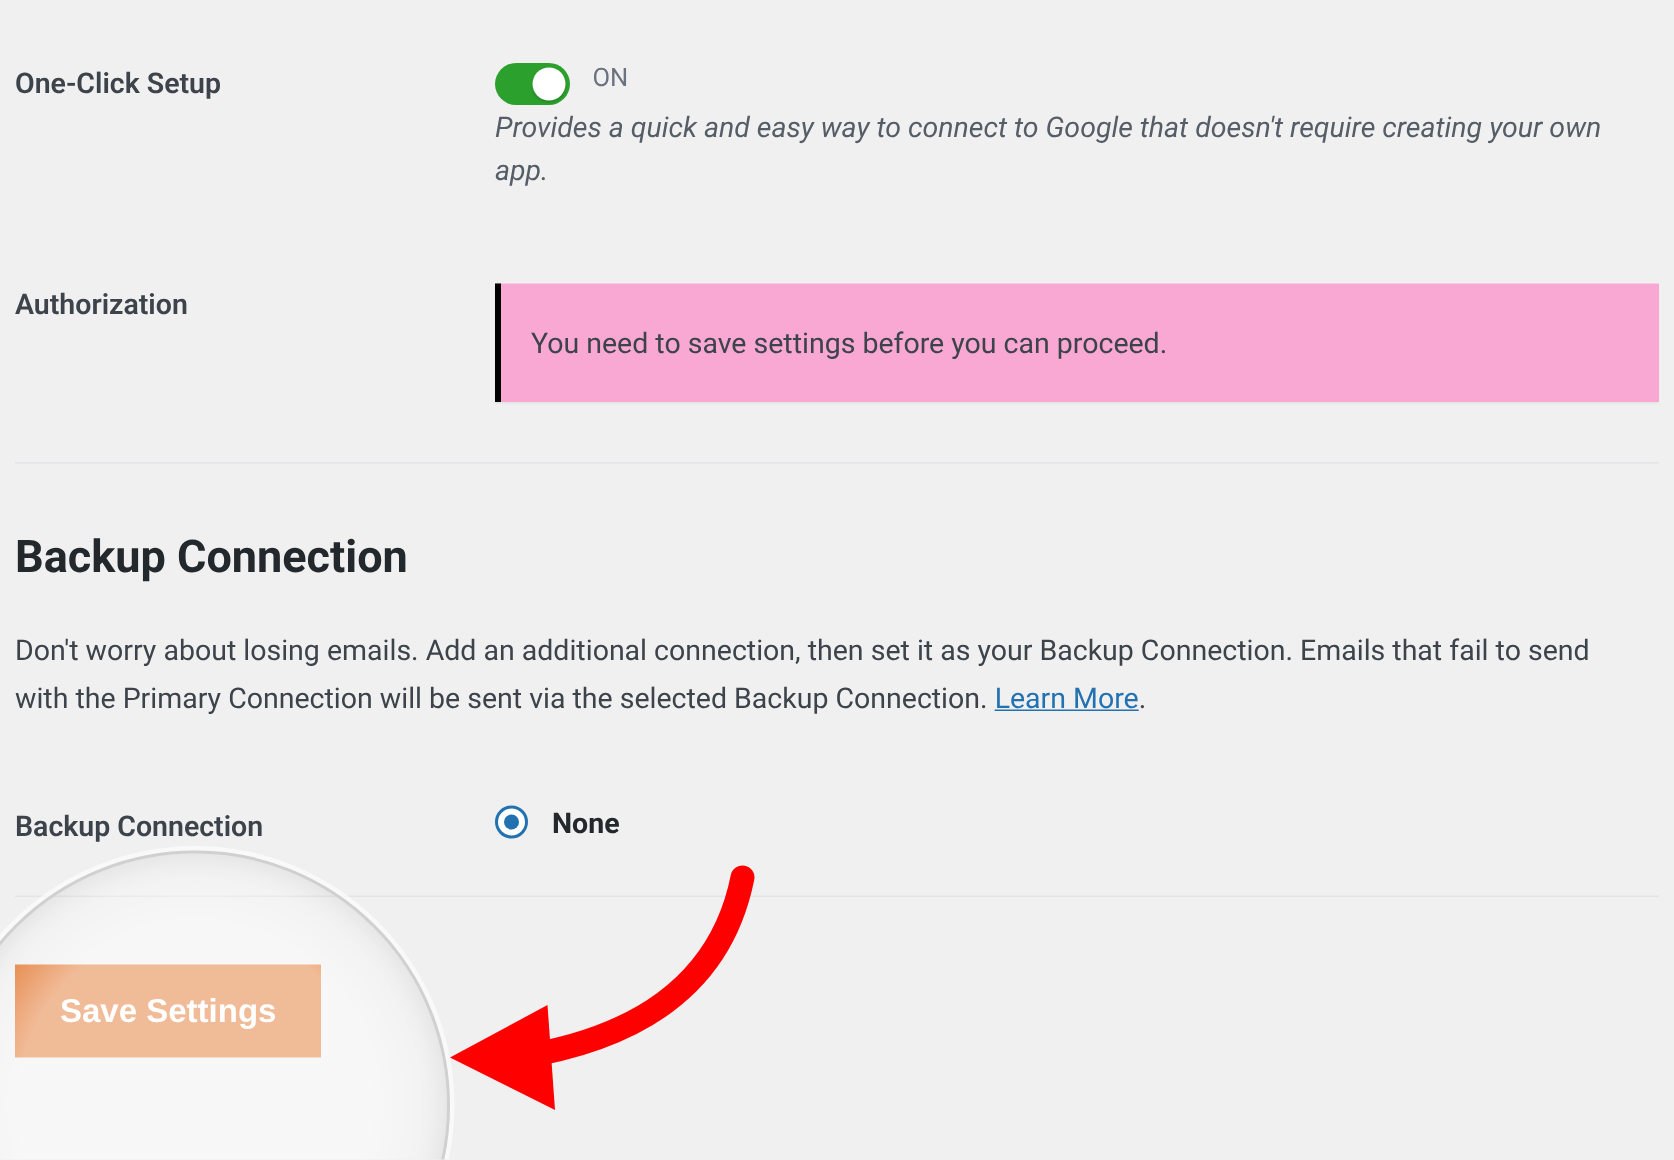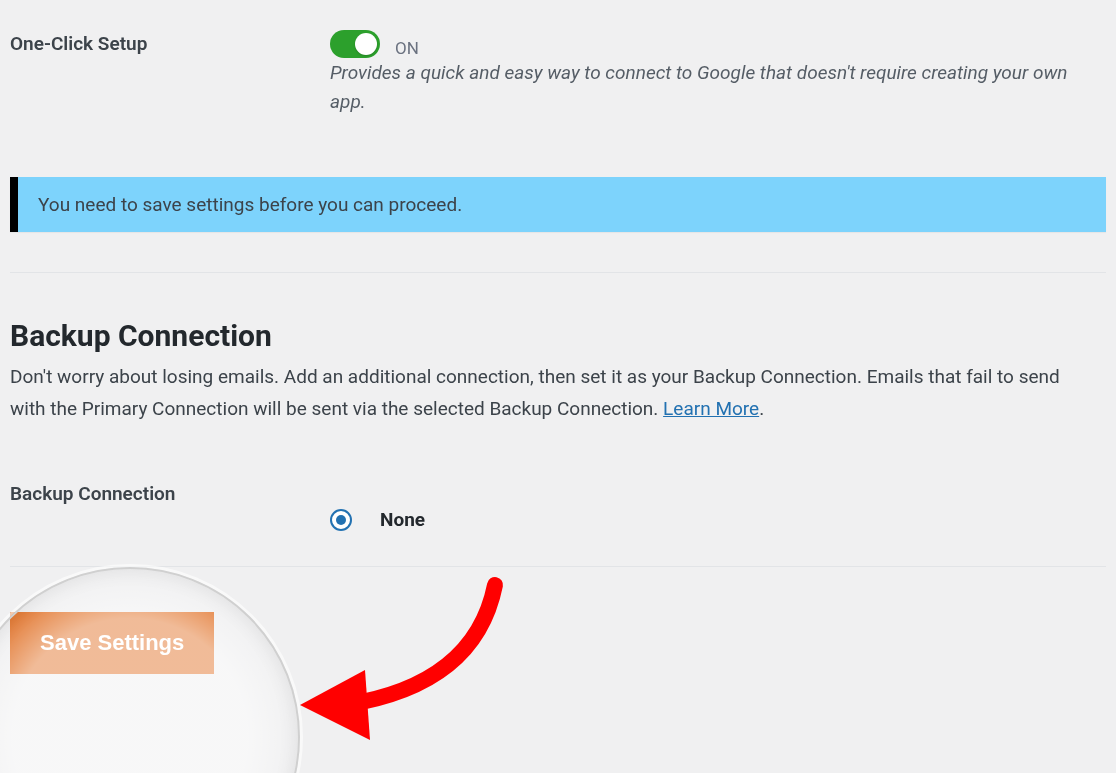--- a/index.html
+++ b/index.html
@@ -10,40 +10,40 @@
       width: 1116px;
       height: 773px;
       position: relative;
       overflow: hidden;
       padding: 0 10px;
     }
 
     .row {
       display: flex;
       align-items: flex-start;
-      padding-top: 30px;
+      padding-top: 42px;
     }
 
     .label-col {
       width: 320px;
       flex-shrink: 0;
       font-size: 19px;
       font-weight: 600;
       color: #3c434a;
       padding-top: 2px;
     }
 
     .field-col {
       flex: 1;
     }
 
     
     .toggle-wrap {
       display: flex;
-      align-items: flex-end;
+      align-items: flex-start;
       gap: 15px;
     }
     .toggle {
       width: 50px;
       height: 28px;
       background: #2ca02c;
       border-radius: 14px;
       position: relative;
       cursor: pointer;
     }
@@ -64,23 +64,23 @@
     .desc {
       font-style: italic;
       color: #555d66;
       font-size: 19px;
       line-height: 1.55;
       max-width: 760px;
     }
 
     
     .alert {
-      background: #7dd3fc;
-      border-left: 8px solid #000000;
-      padding: 16px 20px;
+      background: #f9a8d4;
+      border-left: 4px solid #000000;
+      padding: 28px 20px;
       font-size: 19px;
       color: #3c434a;
       box-shadow: 0 1px 1px rgba(0,0,0,.04);
     }
 
     hr.sep {
       border: none;
       border-top: 1px solid #e2e4e7;
       margin-top: 40px;
     }
@@ -89,35 +89,34 @@
       font-size: 30px;
       font-weight: 700;
       color: #23282d;
       margin-top: 45px;
     }
 
     .section-desc {
       font-size: 19px;
       color: #3c434a;
       line-height: 1.7;
-      margin-top: 8px;
+      margin-top: 29px;
       max-width: 1075px;
     }
 
     a.link {
       color: #2271b1;
       text-decoration: underline;
     }
 
     
     .radio-wrap {
       display: flex;
-      align-items: center;
-      gap: 28px;
-      margin-top: 28px;
+      align-items: flex-start;
+      gap: 16px;
     }
     .radio {
       width: 22px;
       height: 22px;
       border: 2px solid #2271b1;
       border-radius: 50%;
       display: flex;
       align-items: center;
       justify-content: center;
       background: #fff;
@@ -181,20 +180,21 @@
         <div class="toggle-knob"></div>
       </div>
       <span class="toggle-state">ON</span>
     </div>
     <p class="desc">Provides a quick and easy way to connect to Google that doesn't require creating your own app.</p>
   </div>
 </div>
 
 
 <div class="row" style="padding-top:60px">
+  <div class="label-col">Authorization</div>
   <div class="field-col">
     <div class="alert">
       <span>You need to save settings before you can proceed.</span>
     </div>
   </div>
 </div>
 
 <hr class="sep">
 
 

